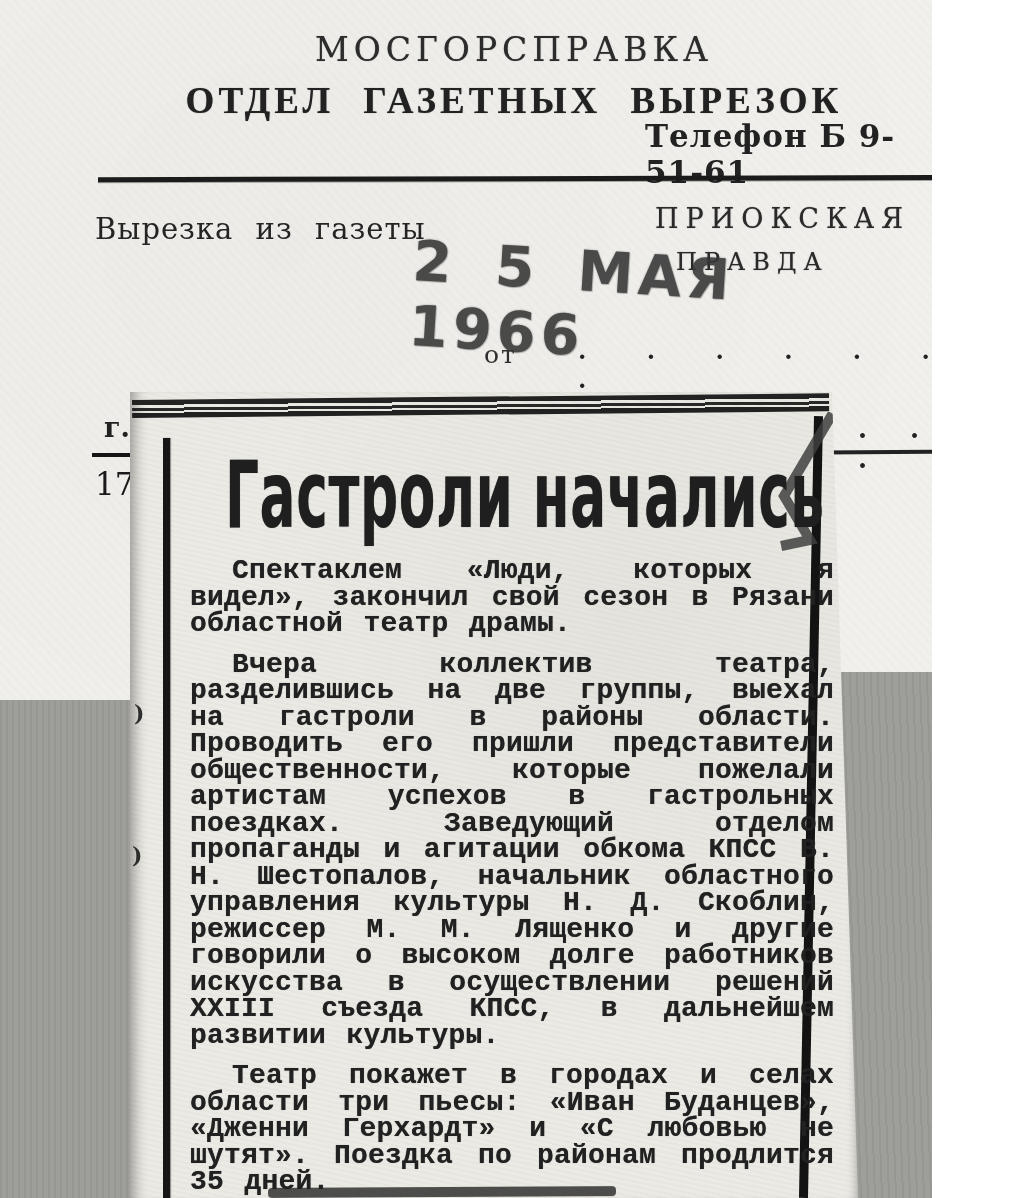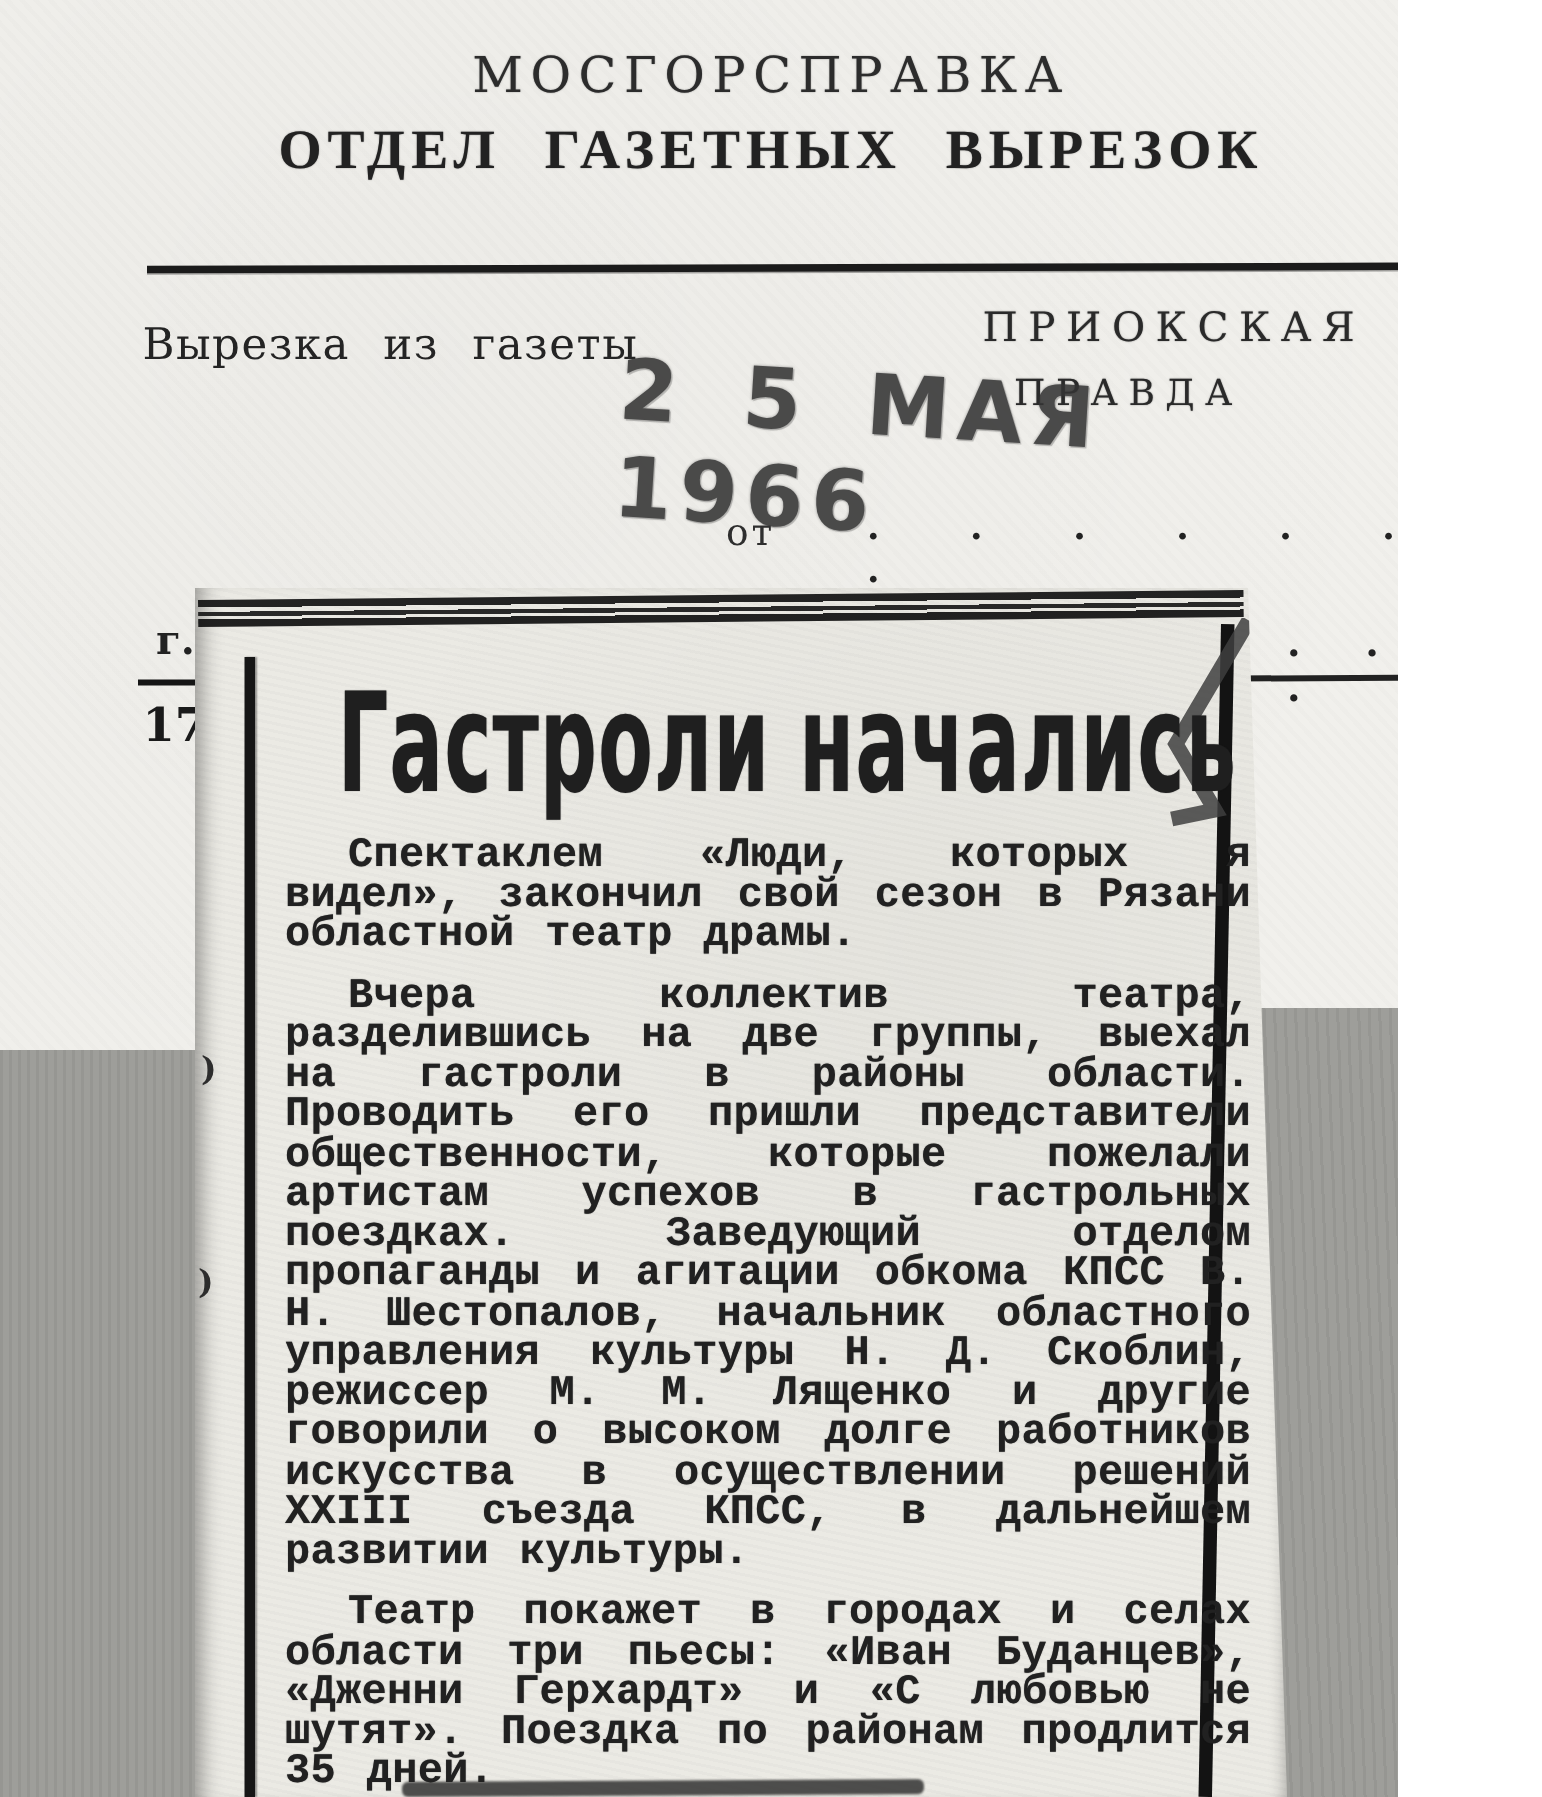--- a/index.html
+++ b/index.html
@@ -45,21 +45,21 @@
   .stamp{position:absolute;left:415px;top:228px;z-index:3;
     font-family:"DejaVu Sans", sans-serif;font-weight:bold;font-size:56px;
     letter-spacing:5px;word-spacing:14px;color:#343434;opacity:.88;
     transform:rotate(3.5deg);transform-origin:left top;
     text-shadow:0 0 2px rgba(52,52,52,.55), 1px 1px 0 rgba(52,52,52,.25);}
   .ot{position:absolute;left:484px;top:340px;z-index:2;font-size:25px;letter-spacing:2px;color:#2e2e2e;}
   .ot-dots{position:absolute;left:578px;top:336px;z-index:2;font-size:24px;font-weight:bold;
     word-spacing:52px;color:#222;}
   .frag-g{position:absolute;left:104px;top:412px;z-index:2;font-size:27px;font-weight:bold;color:#222;}
   .frag-rule{position:absolute;left:92px;top:453px;width:50px;height:4px;background:#151515;z-index:2;}
-  .frag-17{position:absolute;left:95px;top:466px;z-index:2;font-size:31px;font-weight:bold;color:#1a1a1a;}
+  .frag-17{position:absolute;left:95px;top:466px;z-index:2;font-size:31px;font-weight:normal;color:#1a1a1a;}
   .right-dots{position:absolute;left:858px;top:414px;z-index:2;font-size:26px;font-weight:bold;
     word-spacing:34px;color:#222;}
   .right-rule{position:absolute;left:822px;top:450px;width:146px;height:4px;background:#222;z-index:2;
     transform:rotate(-.3deg);}
 
   
   .clipping{position:absolute;left:130px;top:392px;width:728px;height:806px;z-index:4;
     background:#ebeae4;
     background-image:
       repeating-linear-gradient(12deg, rgba(0,0,0,.018) 0 2px, transparent 2px 5px),
@@ -95,20 +95,21 @@
 </head>
 <body>
 
 <div class="page">
 
   <div class="gray gray-left"></div>
   <div class="gray gray-right"></div>
 
   <div class="org">МОСГОРСПРАВКА</div>
   <div class="dept">ОТДЕЛ ГАЗЕТНЫХ ВЫРЕЗОК</div>
+  <div class="phone">Телефон Б 9-51-61</div>
   <div class="header-rule"></div>
 
   <div class="vyrezka">Вырезка из газеты</div>
   <div class="news1">ПРИОКСКАЯ</div>
   <div class="news2">ПРАВДА</div>
   <div class="stamp">2 5 МАЯ 1966</div>
   <div class="ot">от</div>
   <div class="ot-dots">. . . . . . .</div>
   <div class="frag-g">г.</div>
   <div class="frag-rule"></div>

